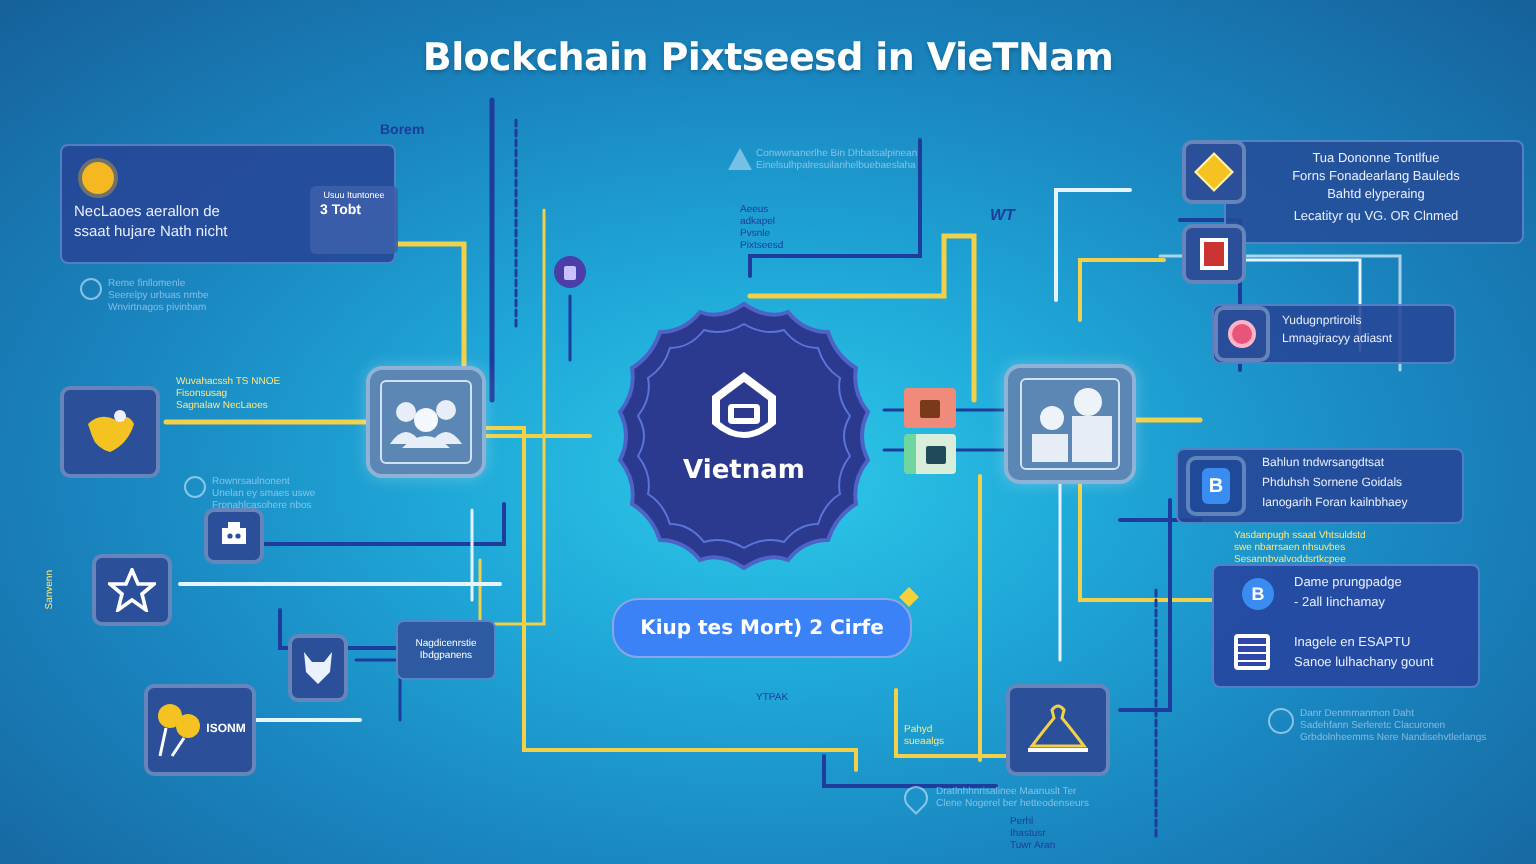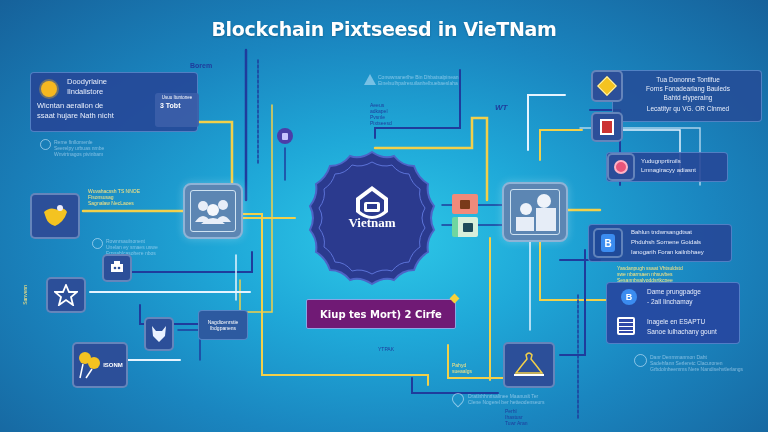--- a/index.html
+++ b/index.html
@@ -34,21 +34,21 @@
   }
   .ctext { color: #e8eefc; font-size: 7.5px; line-height: 10px; }
   .faint { position: absolute; color: rgba(210,235,255,0.55); font-size: 5px; line-height: 6px; }
   .ylabel { position: absolute; color: #ffe680; font-size: 5px; line-height: 6px; }
   .badge-label {
     position: absolute; left: 50%; top: 96px; transform: translateX(-50%);
     color: #fff; font-weight: bold; font-size: 13px; font-family: "DejaVu Sans", sans-serif;
   }
   .banner {
     position: absolute; left: 306px; top: 299px; width: 150px; height: 30px;
-    background: #701a75; border: 1.5px solid #8aa6e6; border-radius: 2px;
+    background: #3b82f6; border: 1.5px solid #8aa6e6; border-radius: 13px;
     color: #fff; font-size: 10px; font-weight: bold; display: flex; align-items: center; justify-content: center;
     font-family: "DejaVu Sans", sans-serif;
   }
   .plug {
     position: absolute; width: 26px; height: 20px; border-radius: 2px;
     display: flex; align-items: center; justify-content: center;
   }
 </style>
 </head>
 <body>
@@ -91,26 +91,22 @@
     <path d="M285 148 V180" stroke="#1f3c9c" stroke-width="1.5"></path>
     <path d="M442 205 H505" stroke="#1f3c9c" stroke-width="1.5"></path>
     <path d="M442 225 H505" stroke="#1f3c9c" stroke-width="1.5"></path>
 
     <path d="M580 128 H700 V185" stroke="#e6f4ff" stroke-width="1.5" opacity=".7"></path>
   </g>
 </svg>
 
 <div class="card" style="left:30px; top:72px; width:168px; height:60px;">
   <span style="position:absolute; left:10px; top:8px; width:16px; height:16px; border-radius:50%; background:#f6b820; box-shadow:0 0 0 2px rgba(246,184,32,.35);"></span>
-  <div class="ctext" style="position:absolute; left:36px; top:4px; width:80px;">
-    <div>Doodyrlaine</div>
-    <div>Ilndalistore</div>
-  </div>
   <div class="ctext" style="position:absolute; left:6px; top:28px; width:120px;">
-    <div>Wicntan aerallon de</div>
+    <div>NecLaoes aerallon de</div>
     <div>ssaat hujare Nath nicht</div>
   </div>
   <div style="position:absolute; left:124px; top:20px; width:44px; height:34px; background:rgba(60,95,170,.9); border-radius:3px;">
     <div style="font-size:4.5px; color:#fff; padding:2px; text-align:center;">Usuu Ituntonee</div>
     <div style="font-size:7px; color:#fff; font-weight:bold; padding-left:5px;">3 Tobt</div>
   </div>
 </div>
 <div style="position:absolute; left:190px; top:62px; color:#1f3c9c; font-size:7px; font-weight:bold;">Borem</div>
 
 <div class="faint" style="left:40px; top:139px; padding-left:14px;">
@@ -208,21 +204,21 @@
   <svg width="140" height="140" viewBox="0 0 140 140" style="position:absolute; left:0; top:0;">
     <path d="M70 4 Q82 12 92 8 Q100 18 112 18 Q116 30 126 36 Q124 48 132 58 Q126 70 132 82 Q124 92 126 104 Q116 110 112 122 Q100 122 92 132 Q82 128 70 136 Q58 128 48 132 Q40 122 28 122 Q24 110 14 104 Q16 92 8 82 Q14 70 8 58 Q16 48 14 36 Q24 30 28 18 Q40 18 48 8 Q58 12 70 4 Z" fill="#2b3a8e" stroke="#4d64c6" stroke-width="2"></path>
     <path d="M70 14 Q80 20 90 17 Q97 26 107 26 Q110 36 118 41 Q116 51 123 60 Q117 70 123 80 Q116 89 118 99 Q110 104 107 114 Q97 114 90 123 Q80 120 70 126 Q60 120 50 123 Q43 114 33 114 Q30 104 22 99 Q24 89 17 80 Q23 70 17 60 Q24 51 22 41 Q30 36 33 26 Q43 26 50 17 Q60 20 70 14 Z" fill="none" stroke="#5c73d8" stroke-width="1"></path>
   </svg>
   <svg width="44" height="44" viewBox="0 0 44 44" style="position:absolute; left:48px; top:34px;">
     <path d="M6 16 L22 4 L38 16 L38 30 Q22 44 6 30 Z" fill="#fff"></path>
     <path d="M10 18 L22 9 L34 18 L34 29 Q22 39 10 29 Z" fill="#2b3a8e"></path>
     <rect x="14" y="20" width="16" height="10" rx="2" fill="#fff"></rect>
     <rect x="17" y="22" width="10" height="5" fill="#2b3a8e"></rect>
   </svg>
-  <div class="badge-label" style="top:67px;font-family:Liberation Serif, serif;">Vietnam</div>
+  <div class="badge-label" style="top:80px;">Vietnam</div>
 </div>
 
 <div class="plug" style="left:452px; top:194px; background:#f08a7a;">
   <span style="width:10px; height:9px; background:#7a3a1a; border-radius:1px;"></span>
 </div>
 <div class="plug" style="left:452px; top:217px; background:#d8eeda; border-left:6px solid #6fd6a0;">
   <span style="width:10px; height:9px; background:#1f4a5a; border-radius:1px;"></span>
 </div>
 
 <div class="banner">Kiup tes Mort) 2 Cirfe</div>

